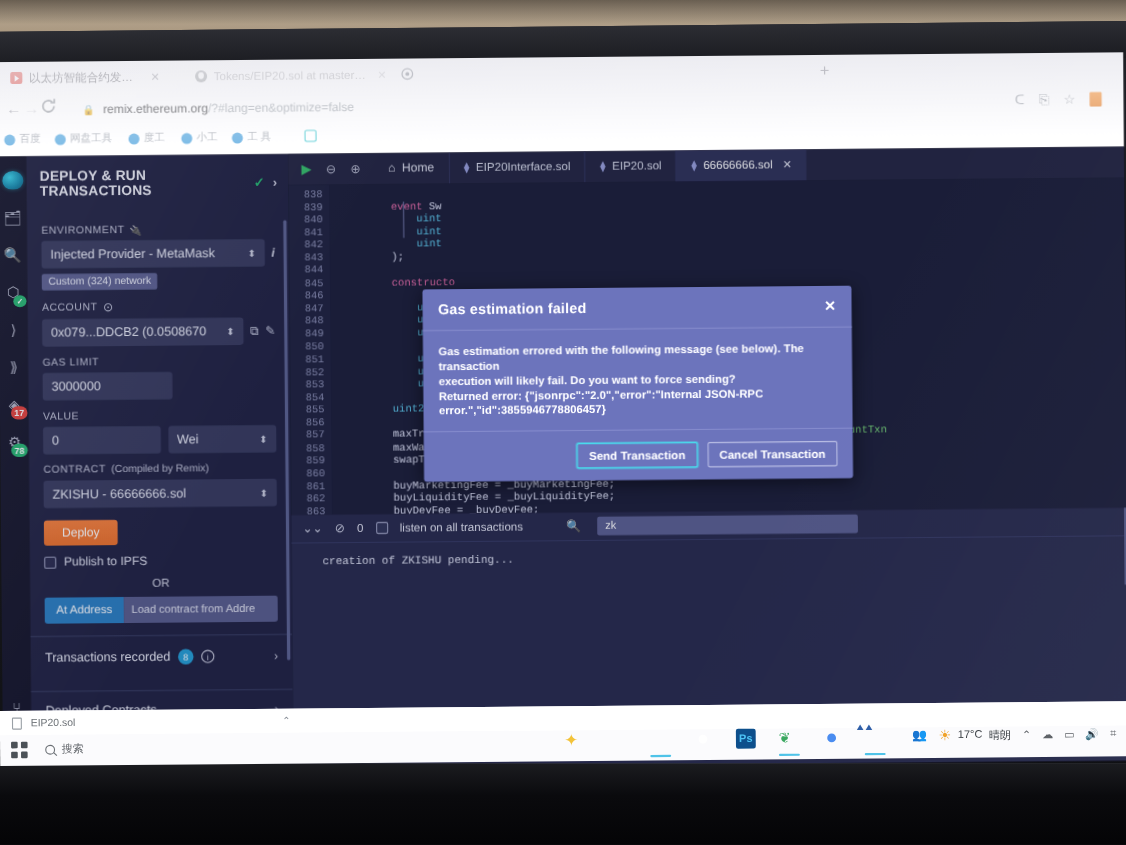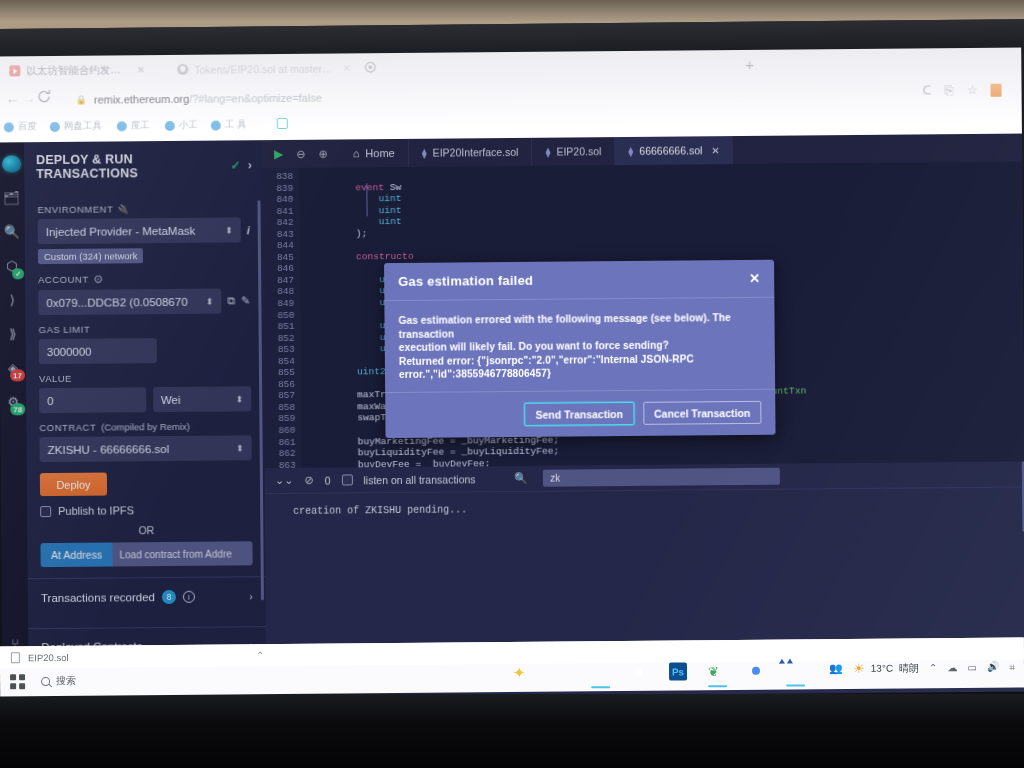--- a/index.html
+++ b/index.html
@@ -728,21 +728,21 @@
             <span class="ic-ps">Ps</span>
           </div>
         <div class="appico"><span class="ic-leaf">❦</span><span class="run-dot"></span></div>
         <div class="appico"><span class="ic-chrome"></span></div>
         <div class="appico"><span class="ic-cat"></span><span class="run-dot"></span></div>
       </div>
       <div class="tb-tray">
         <span class="tray-people">👥</span>
         <div class="tray-weather">
           <span class="sun-ico">☀</span>
-          <span>13°C</span>
+          <span>17°C</span>
           <span>晴朗</span>
         </div>
         <span class="tray-ico">⌃</span>
         <span class="tray-ico">☁</span>
         <span class="tray-ico">▭</span>
         <span class="tray-ico">🔊</span>
         <span class="tray-ico">⌗</span>
       </div>
     </div>
   </div>

